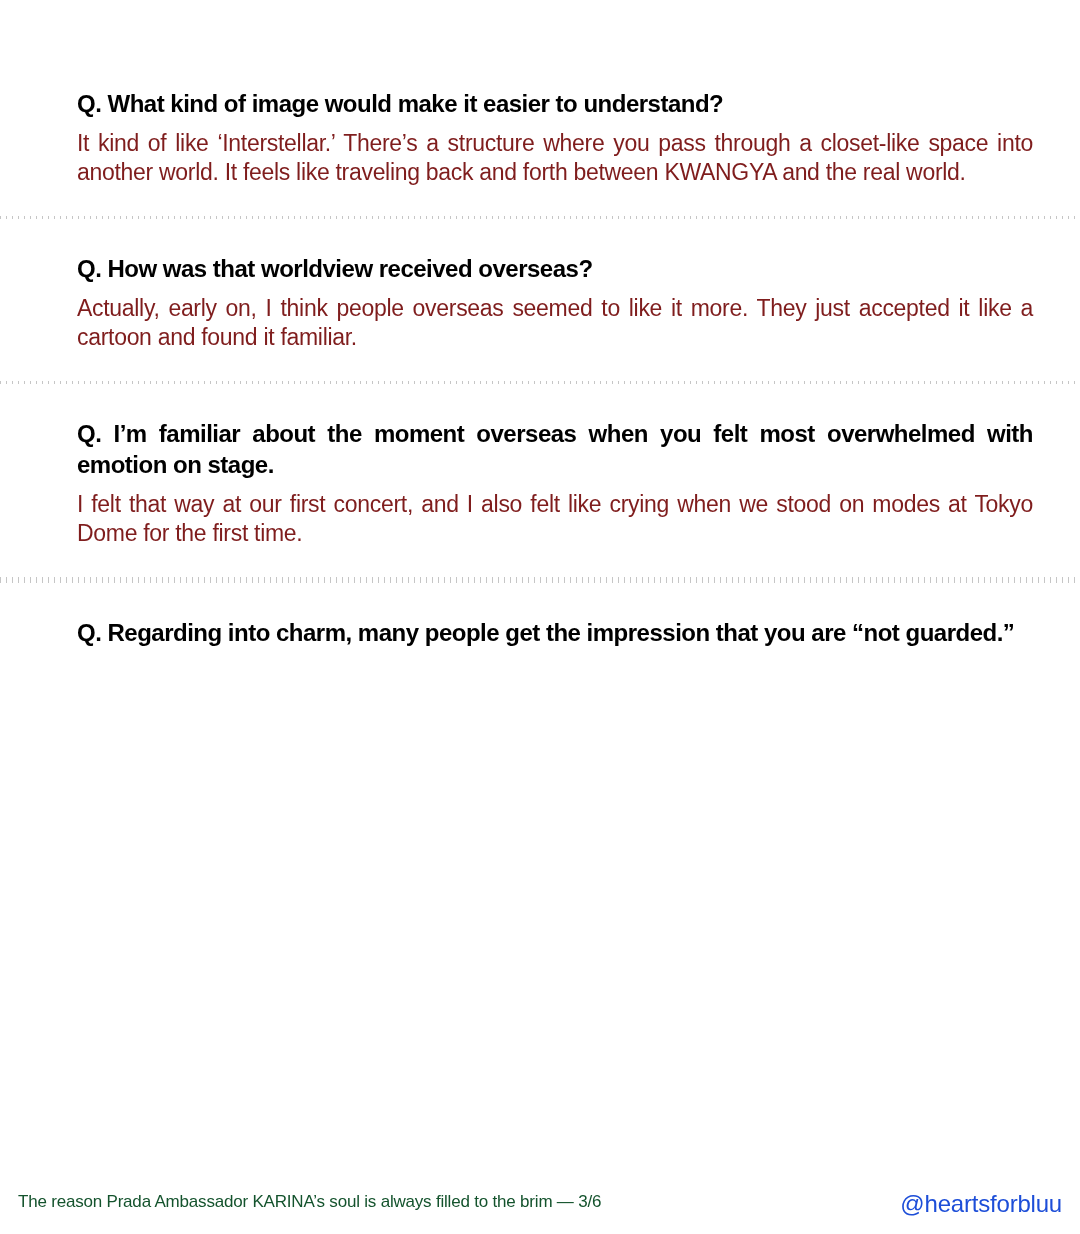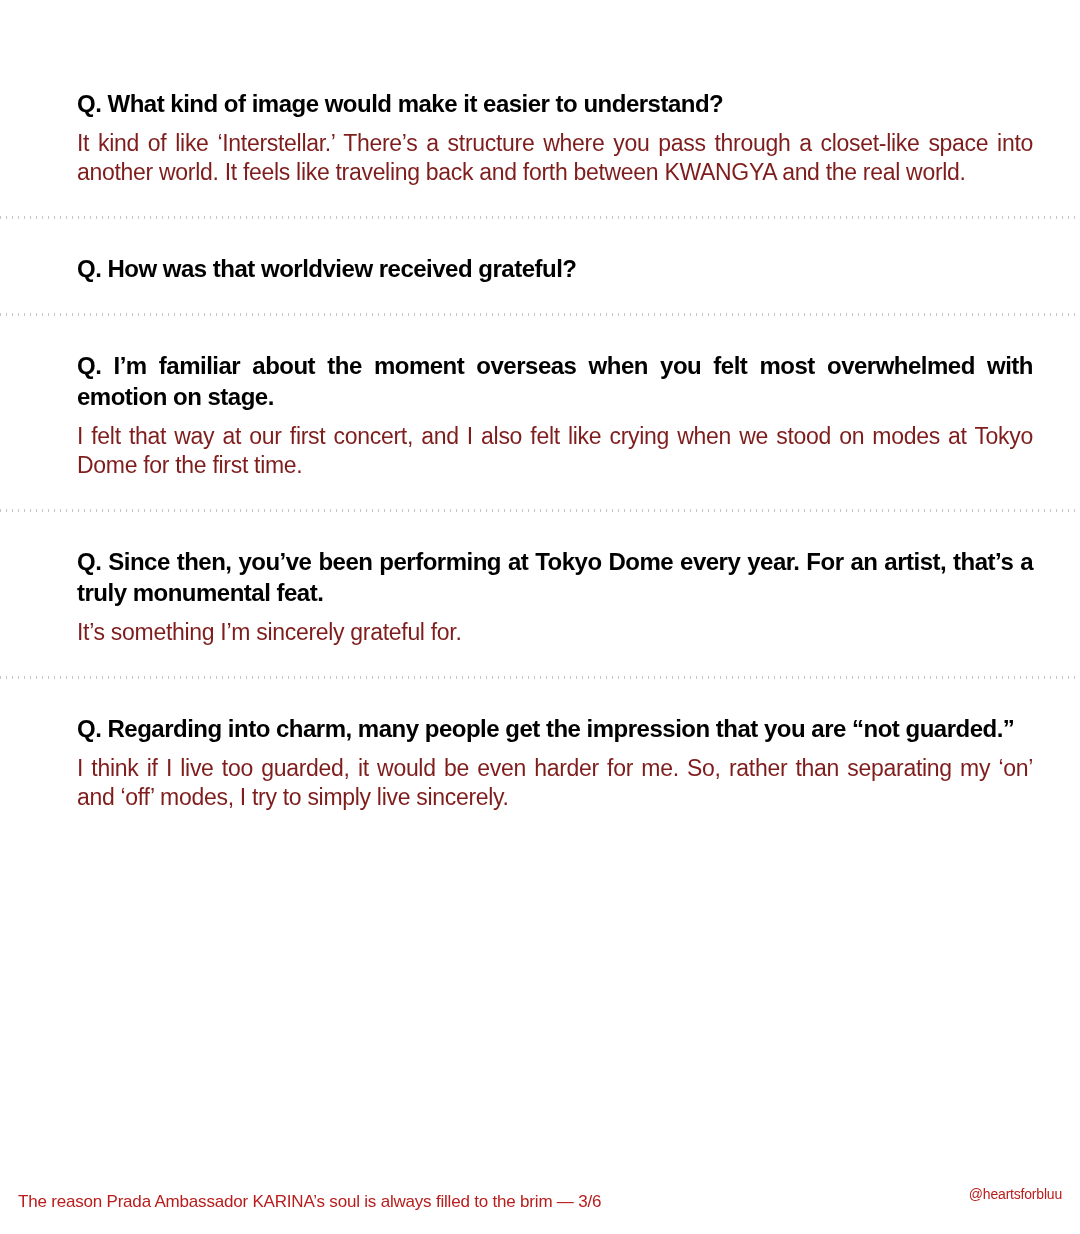--- a/index.html
+++ b/index.html
@@ -50,64 +50,60 @@
       transparent 1.5px,
       transparent 6px
     );
   }
   .footer-caption {
     position: absolute;
     left: 18px;
     bottom: 22px;
     font-size: 17px;
     letter-spacing: -0.2px;
-    color: #b91c1c;
+    color: #14532d;
   }
   .footer-credit {
     position: absolute;
     right: 18px;
-    bottom: 32px;
-    font-size: 14px;
+    bottom: 16px;
+    font-size: 24px;
     letter-spacing: -0.2px;
-    color: #b91c1c;
+    color: #1d4ed8;
   }
 </style>
 </head>
 <body>
 
 <div class="page">
 
   <section class="qa-block first">
     <h2 class="question">Q. What kind of image would make it easier to understand?</h2>
     <p class="answer">It kind of like ‘Interstellar.’ There’s a structure where you pass through a closet-like space into another world. It feels like traveling back and forth between KWANGYA and the real world.</p>
   </section>
 
   <div class="divider"></div>
 
   <section class="qa-block">
-    <h2 class="question">Q. How was that worldview received grateful?</h2>
+    <h2 class="question">Q. How was that worldview received overseas?</h2>
+    <p class="answer">Actually, early on, I think people overseas seemed to like it more. They just accepted it like a cartoon and found it familiar.</p>
   </section>
 
   <div class="divider"></div>
 
   <section class="qa-block">
     <h2 class="question">Q. I’m familiar about the moment overseas when you felt most overwhelmed with emotion on stage.</h2>
     <p class="answer">I felt that way at our first concert, and I also felt like crying when we stood on modes at Tokyo Dome for the first time.</p>
   </section>
 
   <div class="divider"></div>
 
-  <section class="qa-block">
-    <h2 class="question">Q. Since then, you’ve been performing at Tokyo Dome every year. For an artist, that’s a truly monumental feat.</h2>
-    <p class="answer">It’s something I’m sincerely grateful for.</p>
-  </section>
 
   <div class="divider"></div>
 
   <section class="qa-block">
     <h2 class="question">Q. Regarding into charm, many people get the impression that you are “not guarded.”</h2>
-    <p class="answer">I think if I live too guarded, it would be even harder for me. So, rather than separating my ‘on’ and ‘off’ modes, I try to simply live sincerely.</p>
   </section>
 
   <span class="footer-caption">The reason Prada Ambassador KARINA’s soul is always filled to the brim — 3/6</span>
   <span class="footer-credit">@heartsforbluu</span>
 
 </div>
 
 </body></html>

